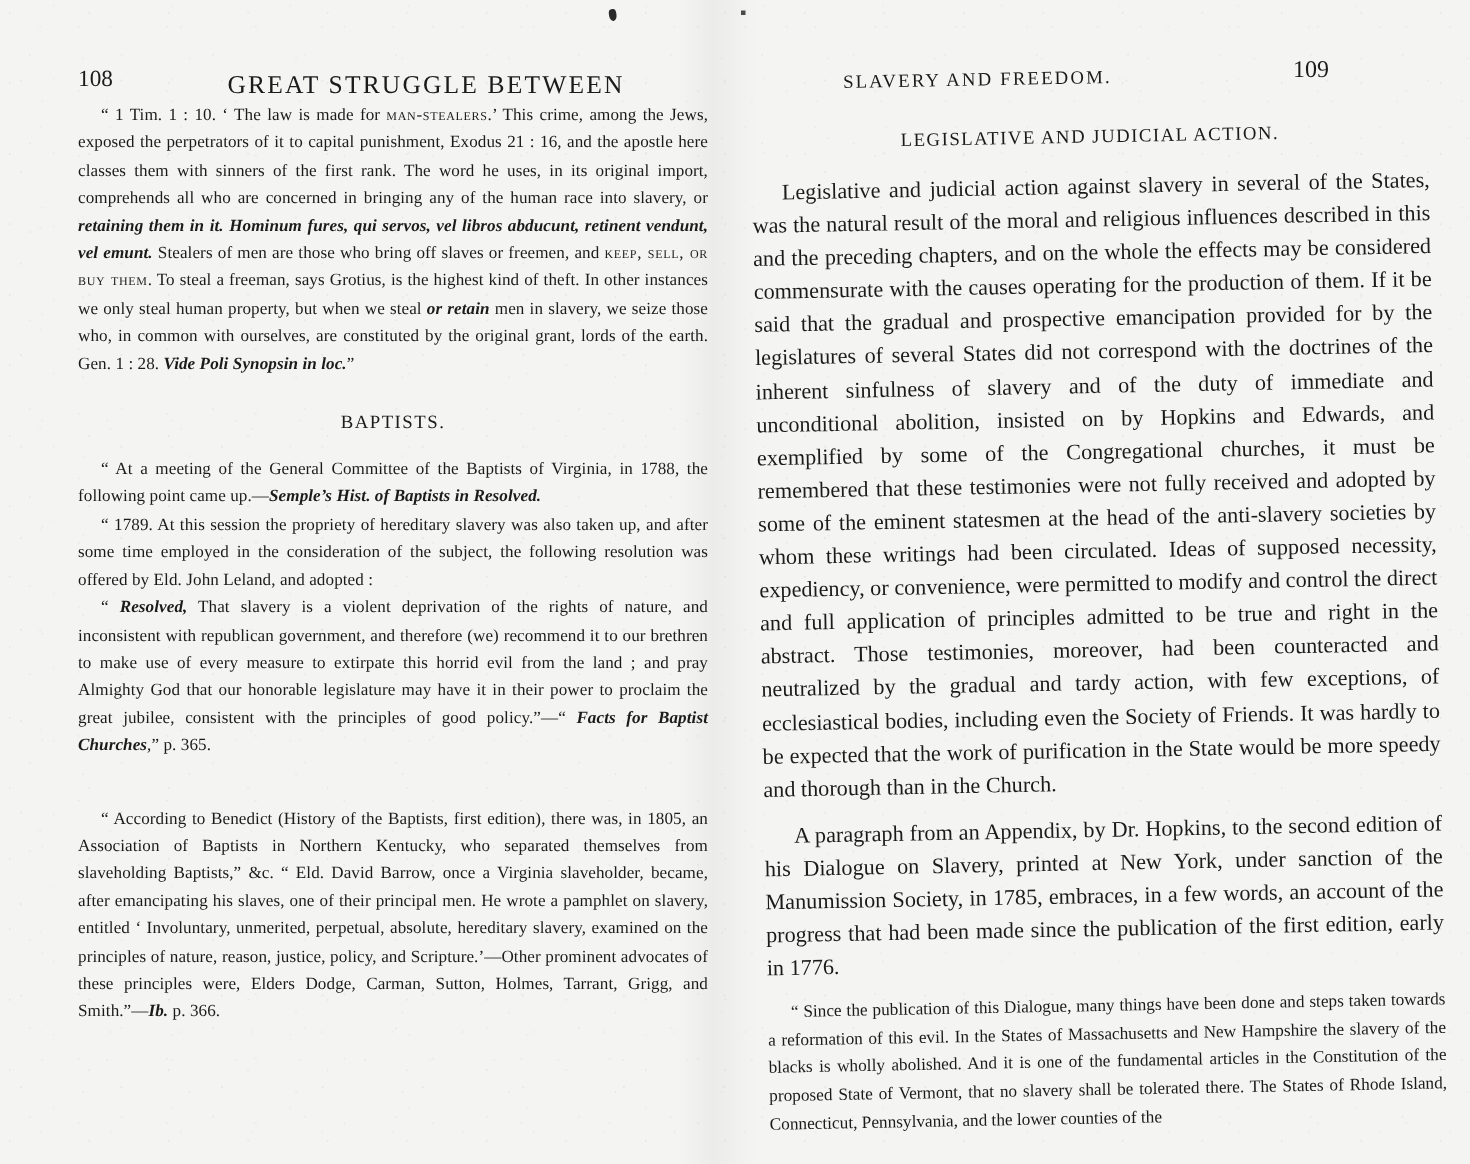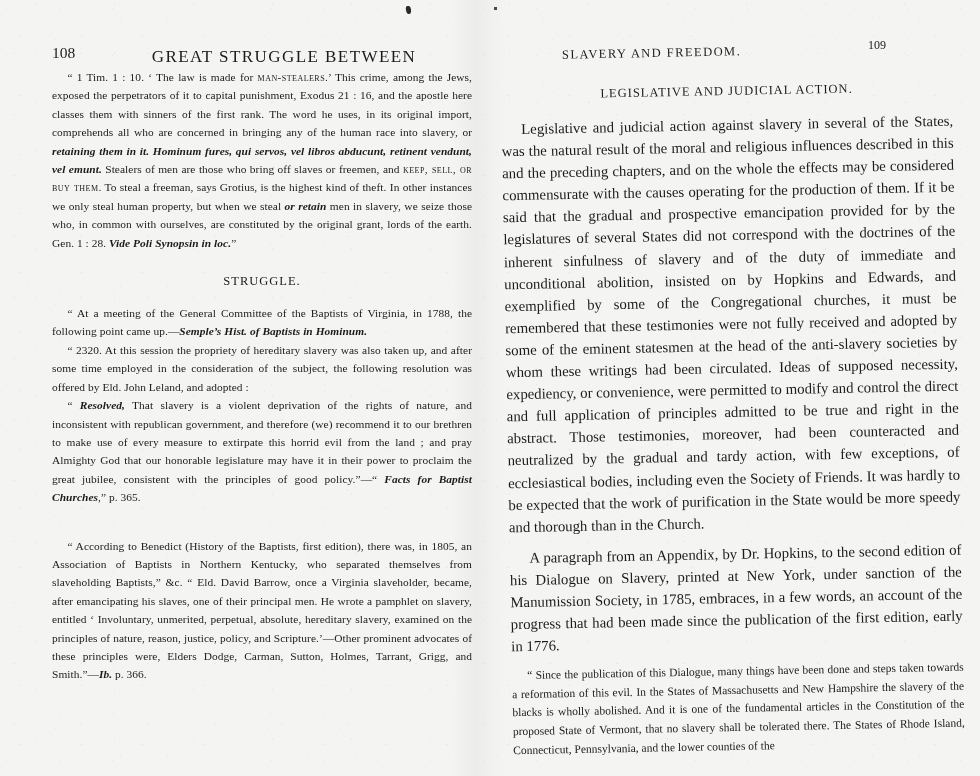--- a/index.html
+++ b/index.html
@@ -105,21 +105,21 @@
     position: absolute;
     left: 70px;
     top: 8px;
     font-size: 12.5px;
     transform: rotate(-1.1deg);
   }
   .rh-right .folio {
     position: absolute;
     right: 70px;
     top: 0px;
-    font-size: 12px;
+    font-size: 16px;
   }
 
   .section-head {
     text-align: center;
     font-variant: small-caps;
     letter-spacing: .08em;
     font-size: 12.5px;
   }
 
   .body-col {
@@ -200,28 +200,28 @@
       <span class="folio">108</span>
       <span class="run-title">GREAT STRUGGLE BETWEEN</span>
     </div>
 
     <div class="body-col col-left-body">
 
       <p class="t-small"><span>“ 1 Tim. 1 : 10. ‘ The law is made for </span><span class="sc">man-stealers</span><span>.’ This crime, among the Jews, exposed the perpetrators of it to capital punishment, Exodus 21 : 16, and the apostle here classes them with sinners of the first rank. The word he uses, in its original import, comprehends all who are concerned in bringing any of the human race into slavery, or </span><span class="it">retaining them in it.</span><span> </span><span class="it">Hominum fures, qui servos, vel libros abducunt, retinent vendunt, vel emunt.</span><span> Stealers of men are those who bring off slaves or freemen, and </span><span class="sc">keep, sell, or buy them</span><span>. To steal a freeman, says Grotius, is the highest kind of theft. In other instances we only steal human property, but when we steal </span><span class="it">or retain</span><span> men in slavery, we seize those who, in common with ourselves, are constituted by the original grant, lords of the earth. Gen. 1 : 28. </span><span class="it">Vide Poli Synopsin in loc.</span><span>”</span></p>
 
       <div class="gap-lg"></div>
 
-      <div class="section-head">STRUGGLE.</div>
-
-      <div class="gap-md"></div>
-
-      <p class="t-small"><span>“ At a meeting of the General Committee of the Baptists of Virginia, in 1788, the following point came up.—</span><span class="it">Semple’s Hist. of Baptists in Hominum.</span></p>
-
-
-      <p class="t-small">“ 2320. At this session the propriety of hereditary slavery was also taken up, and after some time employed in the consideration of the subject, the following resolution was offered by Eld. John Leland, and adopted :</p>
+      <div class="section-head">BAPTISTS.</div>
+
+      <div class="gap-md"></div>
+
+      <p class="t-small"><span>“ At a meeting of the General Committee of the Baptists of Virginia, in 1788, the following point came up.—</span><span class="it">Semple’s Hist. of Baptists in Resolved.</span></p>
+
+
+      <p class="t-small">“ 1789. At this session the propriety of hereditary slavery was also taken up, and after some time employed in the consideration of the subject, the following resolution was offered by Eld. John Leland, and adopted :</p>
 
       <p class="t-small"><span>“ </span><span class="it">Resolved,</span><span> That slavery is a violent deprivation of the rights of nature, and inconsistent with republican government, and therefore (we) recommend it to our brethren to make use of every measure to extirpate this horrid evil from the land ; and pray Almighty God that our honorable legislature may have it in their power to proclaim the great jubilee, consistent with the principles of good policy.”—“ </span><span class="it">Facts for Baptist Churches</span><span>,” p. 365.</span></p>
 
       <div class="gap-md"></div>
 
 
       <div class="gap-md"></div>
 
       <p class="t-small"><span>“ According to Benedict (History of the Baptists, first edition), there was, in 1805, an Association of Baptists in Northern Kentucky, who separated themselves from slaveholding Baptists,” &amp;c. “ Eld. David Barrow, once a Virginia slaveholder, became, after emancipating his slaves, one of their principal men. He wrote a pamphlet on slavery, entitled ‘ Involuntary, unmerited, perpetual, absolute, hereditary slavery, examined on the principles of nature, reason, justice, policy, and Scripture.’—Other prominent advocates of these principles were, Elders Dodge, Carman, Sutton, Holmes, Tarrant, Grigg, and Smith.”—</span><span class="it">Ib.</span><span> p. 366.</span></p>
 

